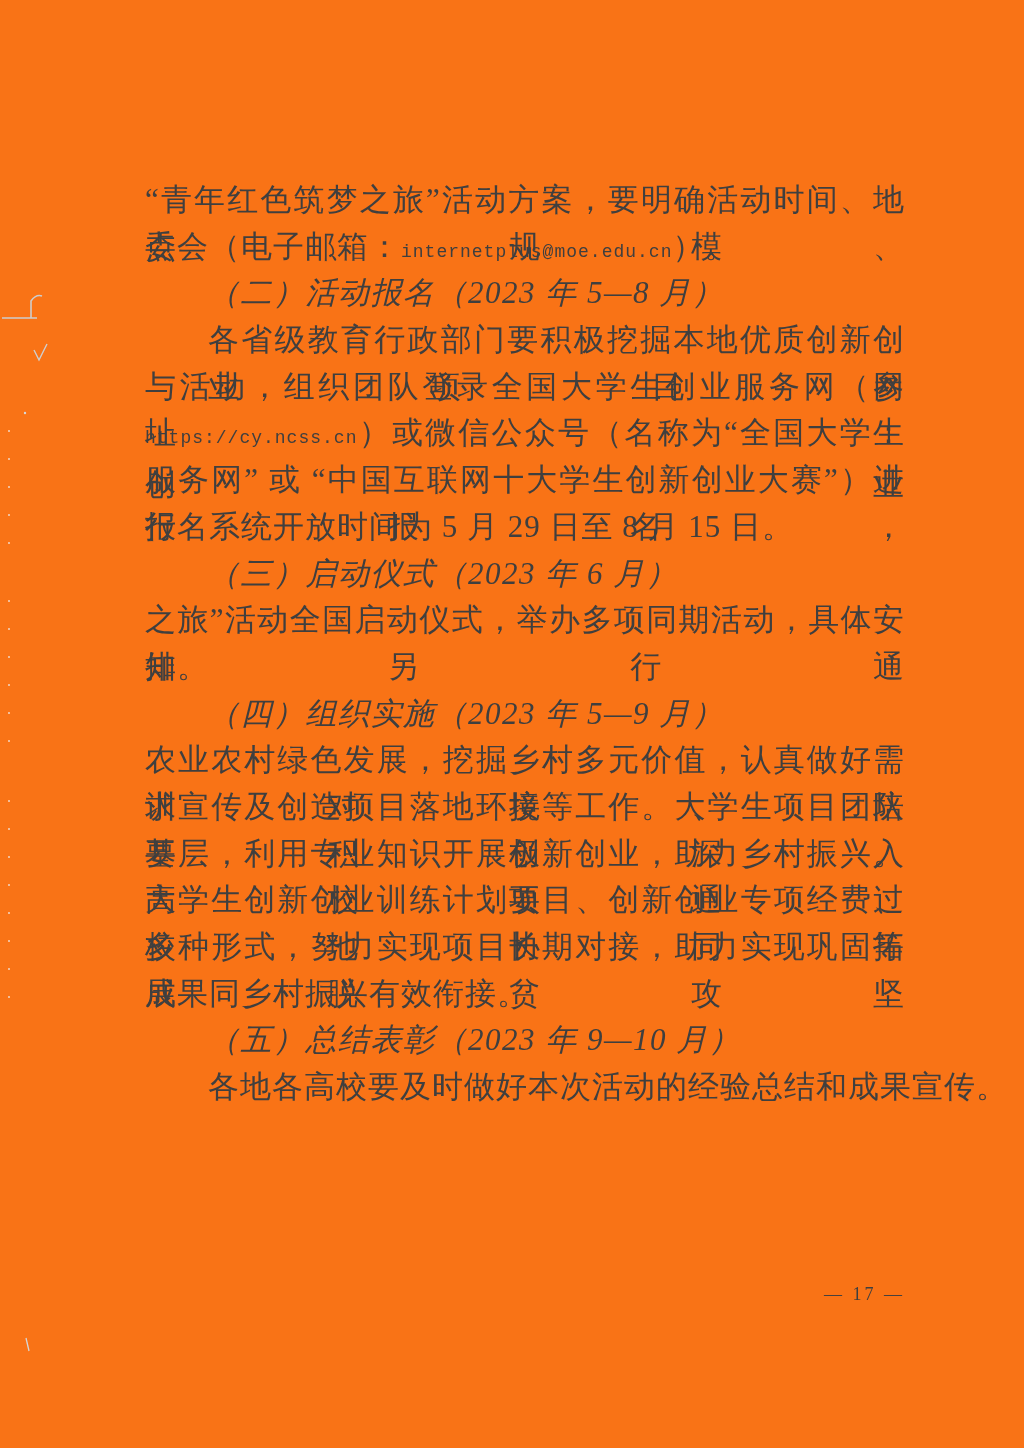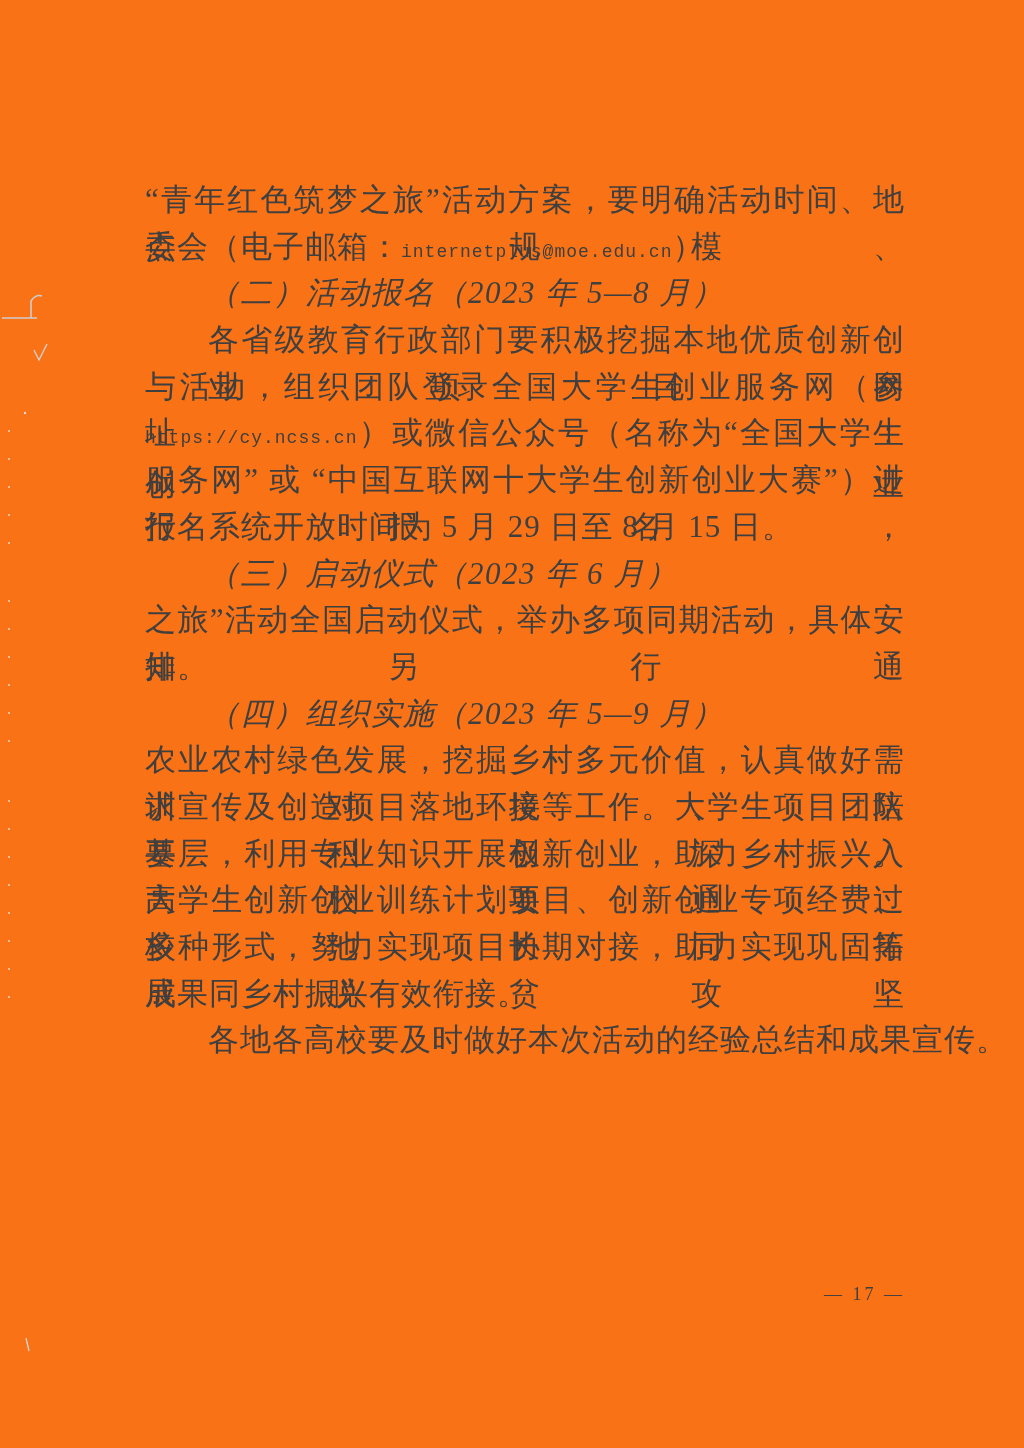--- a/index.html
+++ b/index.html
@@ -82,18 +82,19 @@
     <div class="line heading indent">（三）启动仪式（2023 年 6 月）</div>
     <div class="line fill">之旅”活动全国启动仪式，举办多项同期活动，具体安排另行通</div>
     <div class="line">知。</div>
     <div class="line heading indent">（四）组织实施（2023 年 5—9 月）</div>
     <div class="line fill">农业农村绿色发展，挖掘乡村多元价值，认真做好需求对接、培</div>
     <div class="line fill">训宣传及创造项目落地环境等工作。大学生项目团队要积极深入</div>
     <div class="line fill">基层，利用专业知识开展创新创业，助力乡村振兴。高校要通过</div>
     <div class="line fill">大学生创新创业训练计划项目、创新创业专项经费、校地协同等</div>
     <div class="line fill">多种形式，努力实现项目长期对接，助力实现巩固拓展脱贫攻坚</div>
     <div class="line">成果同乡村振兴有效衔接。</div>
+    <div class="line heading indent">（五）总结表彰（2023 年 9—10 月）</div>
     <div class="line indent">各地各高校要及时做好本次活动的经验总结和成果宣传。</div>
   </div>
 
   <div class="page-number">— 17 —</div>
 
 </div>
 
 </body></html>

